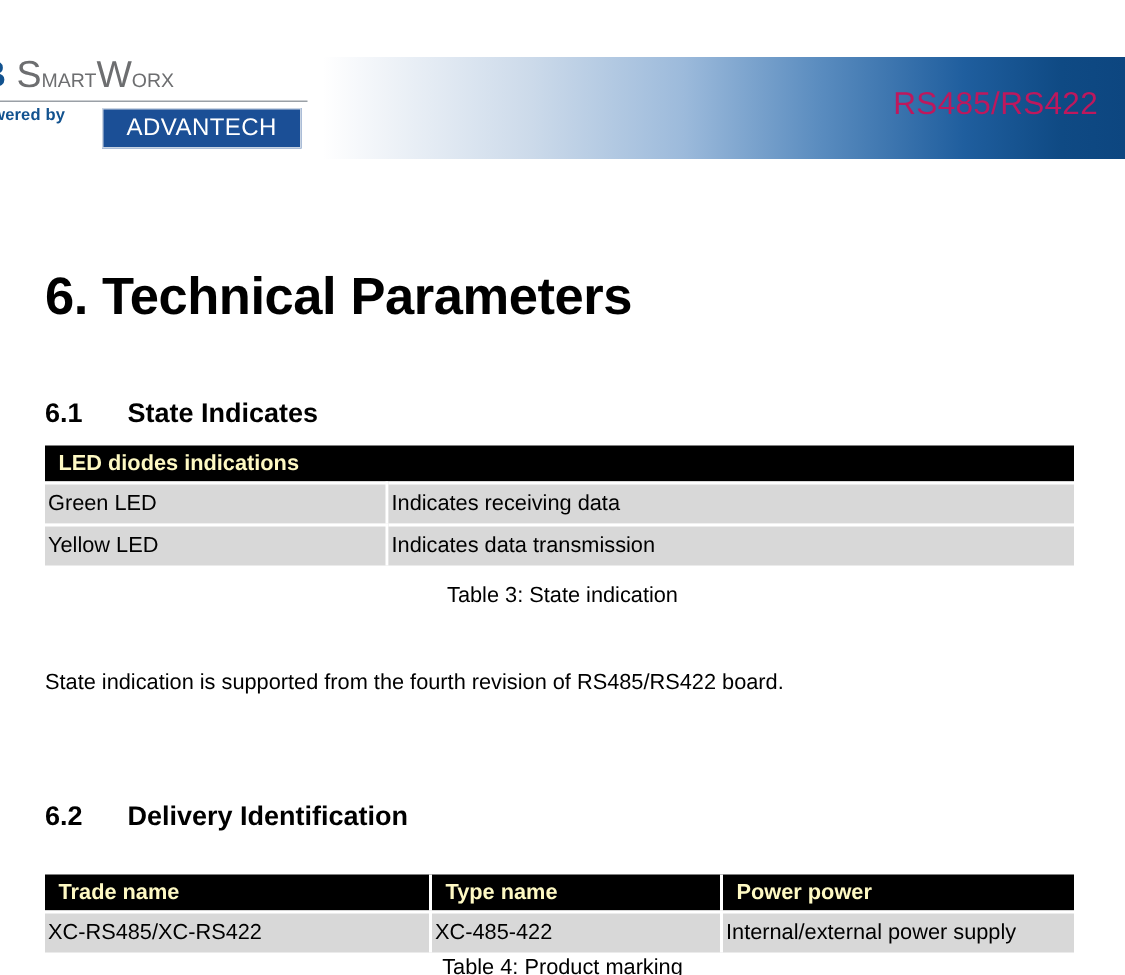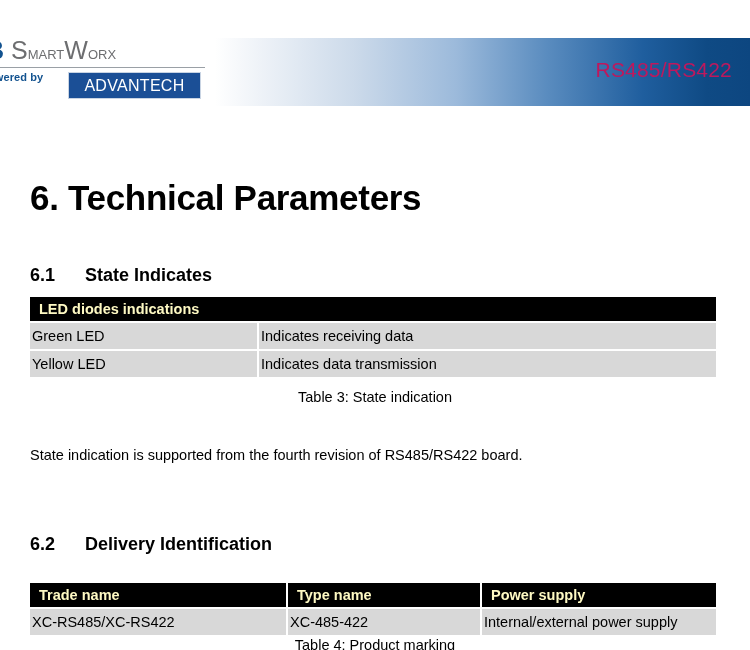--- a/index.html
+++ b/index.html
@@ -250,21 +250,21 @@
 
   <h2 class="h2 h2-b">
     <span class="h2-num">6.2</span><span>Delivery Identification</span>
   </h2>
 
   <table class="tbl tbl-delivery">
     <tbody>
       <tr>
         <td class="hdr-cell" style="width:237px">Trade name</td>
         <td class="hdr-cell" style="width:173px">Type name</td>
-        <td class="hdr-cell last">Power supply</td>
+        <td class="hdr-cell last">Power power</td>
       </tr>
       <tr>
         <td class="body-cell">XC-RS485/XC-RS422</td>
         <td class="body-cell">XC-485-422</td>
         <td class="body-cell last">Internal/external power supply</td>
       </tr>
     </tbody>
   </table>
 
   <div class="caption cap-b">Table 4: Product marking</div>

